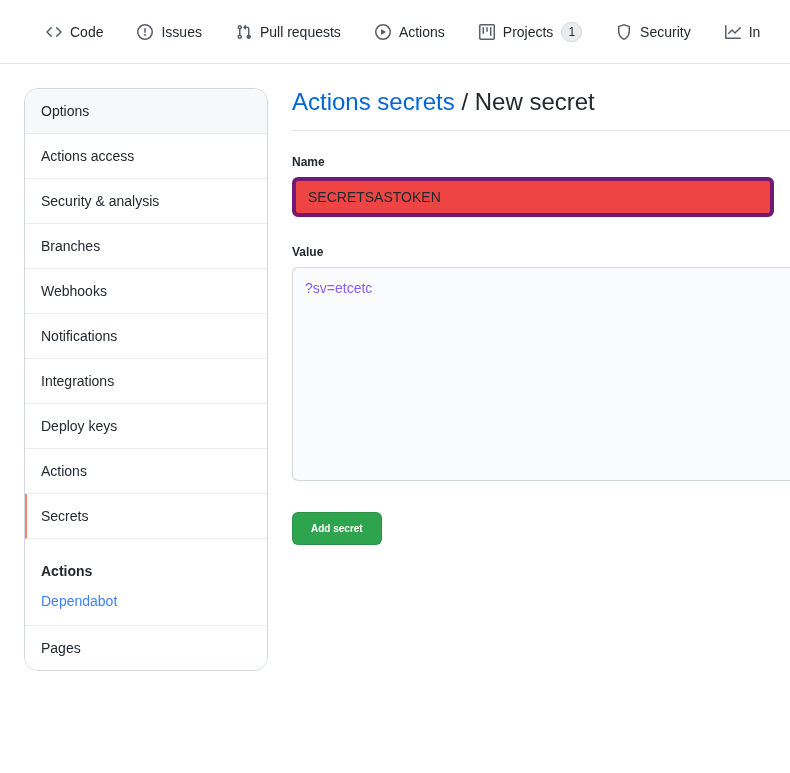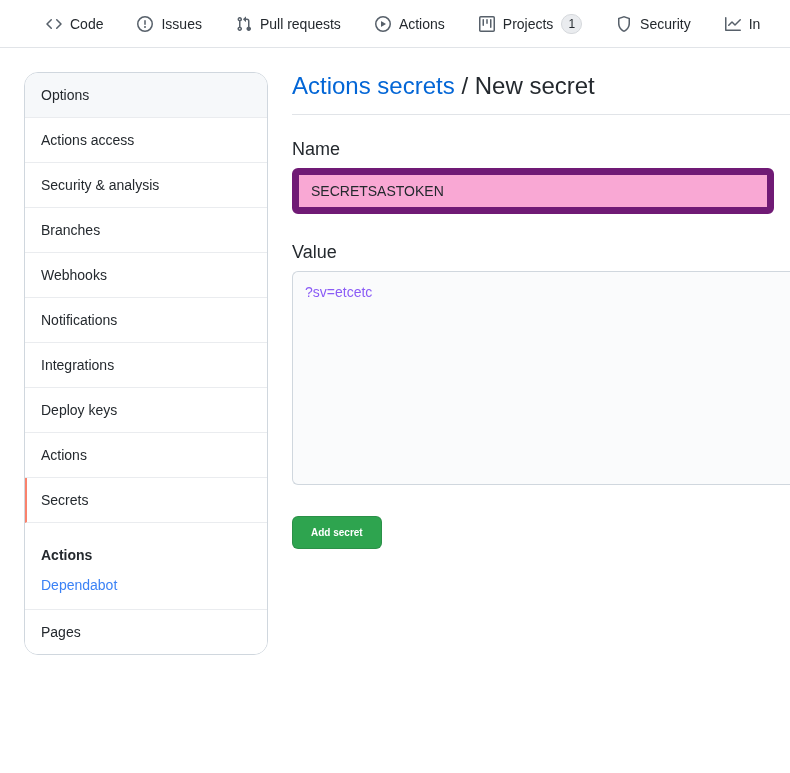--- a/index.html
+++ b/index.html
@@ -7,21 +7,21 @@
       font-family: -apple-system, BlinkMacSystemFont, "Segoe UI", Helvetica, Arial, sans-serif;
       color: #24292e;
       background: #fff;
       font-size: 14px;
     }
     .topnav {
       display: flex;
       align-items: center;
       border-bottom: 1px solid #e1e4e8;
       padding: 0 0 0 30px;
-      height: 48px;
+      height: 64px;
       gap: 2px;
     }
     .topnav-item {
       display: flex;
       align-items: center;
       gap: 8px;
       padding: 8px 16px;
       color: #24292e;
       cursor: pointer;
       font-size: 14px;
@@ -91,33 +91,33 @@
     }
     .page-title {
       font-size: 24px;
       font-weight: 400;
     }
     .page-title .link-part { color: #0366d6; cursor: pointer; }
     .page-title .sep { color: #24292e; }
     .page-title .current { color: #24292e; }
     .form-label {
       display: block;
-      font-weight: 400;
+      font-weight: 700;
       margin-bottom: 8px;
-      font-size: 18px;
+      font-size: 12px;
     }
     .text-input {
       width: 482px;
       max-width: 100%;
       padding: 8px 12px;
-      border: 7px solid #701a75;
+      border: 4px solid #701a75;
       border-radius: 6px;
       font-size: 14px;
       color: #24292e;
-      background: #f9a8d4;
+      background: #ef4444;
       font-family: inherit;
     }
     .form-group { margin-bottom: 28px; }
     .textarea {
       width: 100%;
       height: 214px;
       padding: 12px;
       border: 1px solid #d0d7de;
       border-radius: 6px 0 0 6px;
       border-right: none;

